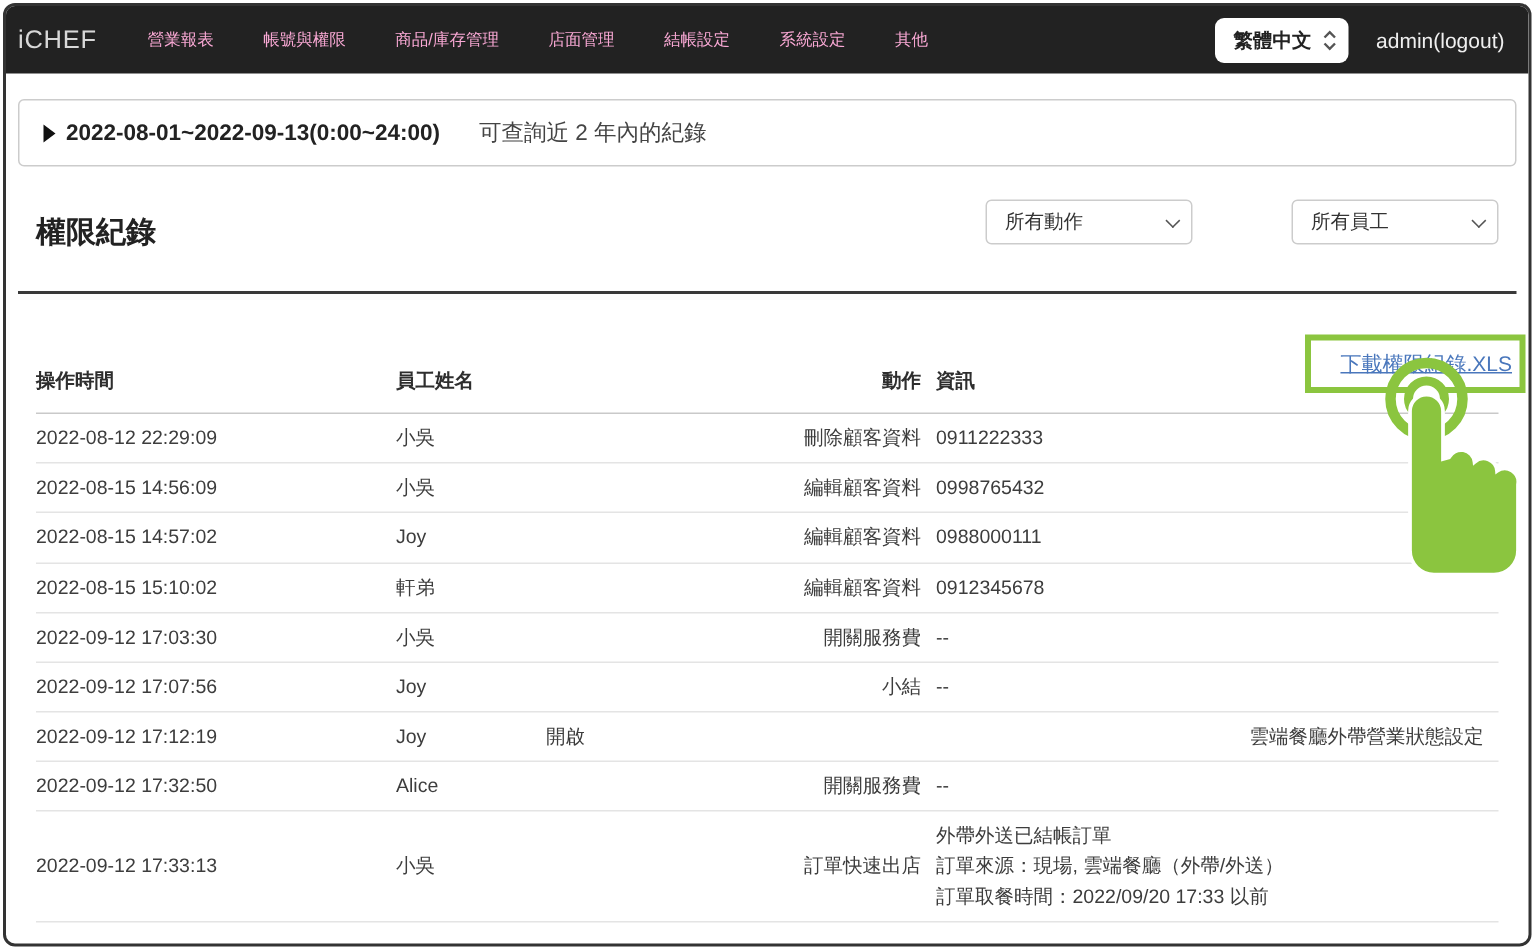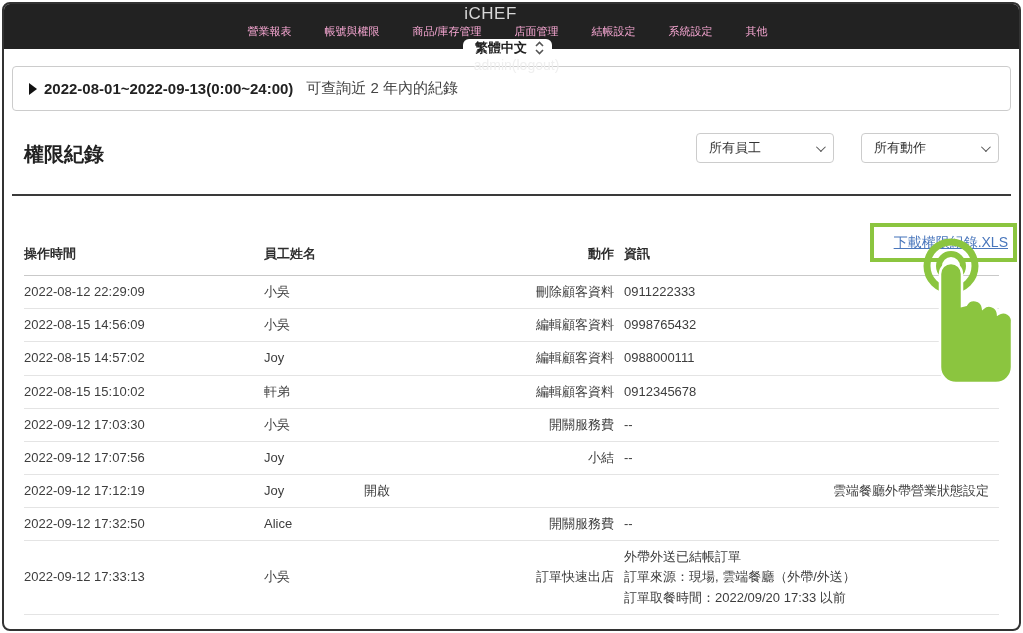--- a/index.html
+++ b/index.html
@@ -21,21 +21,20 @@
     border-radius:8px;
     overflow:hidden;
     background:#fff;
   }
   
   .navbar{
     height:45px;
     background:var(--navbg);
     display:flex;align-items:center;
     padding:0 16px 0 8px;
-    flex-direction:column;
   }
   .logo{color:#d8d8d8;font-size:17px;letter-spacing:.5px;margin-right:34px;}
   .nav-items{display:flex;align-items:center;gap:33px;}
   .nav-item{color:#f9a8d4;font-size:11px;cursor:pointer;white-space:nowrap;}
   .nav-spacer{flex:1;}
   .lang-select{
     background:#fff;border-radius:6px;
     height:30px;padding:0 8px 0 12px;
     display:flex;align-items:center;gap:8px;
     font-size:13px;color:#222;cursor:pointer;font-weight:bold;
@@ -49,25 +48,25 @@
     display:flex;align-items:center;
   }
   .tri-right{
     width:0;height:0;
     border-left:8px solid #111;
     border-top:6px solid transparent;
     border-bottom:6px solid transparent;
     margin-right:7px;
   }
   .date-range{font-size:15px;font-weight:bold;color:#222;text-align:center;}
-  .date-note{font-size:15px;color:#444;margin-left:13px;}
+  .date-note{font-size:15px;color:#444;margin-left:26px;}
   
   .toolbar{
     margin:22px 20px 0 20px;
-    display:flex;align-items:flex-start;
+    display:flex;align-items:flex-start;gap:39px;
   }
   .page-title{font-size:20px;font-weight:bold;color:#222;margin-top:8px;}
   .toolbar-spacer{flex:1;}
   .filter{
     width:138px;height:30px;
     border:1px solid #ccc;border-radius:4px;background:#fff;
     display:flex;align-items:center;justify-content:space-between;
     padding:0 10px 0 12px;
     font-size:13px;color:#333;cursor:pointer;
   }
@@ -151,25 +150,25 @@
   <div class="datebar">
     <span class="tri-right"></span>
     <span class="date-range">2022-08-01~2022-09-13(0:00~24:00)</span>
     <span class="date-note">可查詢近 2 年內的紀錄</span>
   </div>
 
   <div class="toolbar">
     <div class="page-title">權限紀錄</div>
     <div class="toolbar-spacer"></div>
     <div class="filter">
-      <span>所有員工</span>
+      <span>所有動作</span>
       <span class="chev"></span>
     </div>
     <div class="filter">
-      <span>所有動作</span>
+      <span>所有員工</span>
       <span class="chev"></span>
     </div>
   </div>
 
   <div class="rule"></div>
 
   <div class="table-area">
     <div class="download-spacer"></div>
     <div class="thead">
         <div class="cell col0">操作時間</div>

